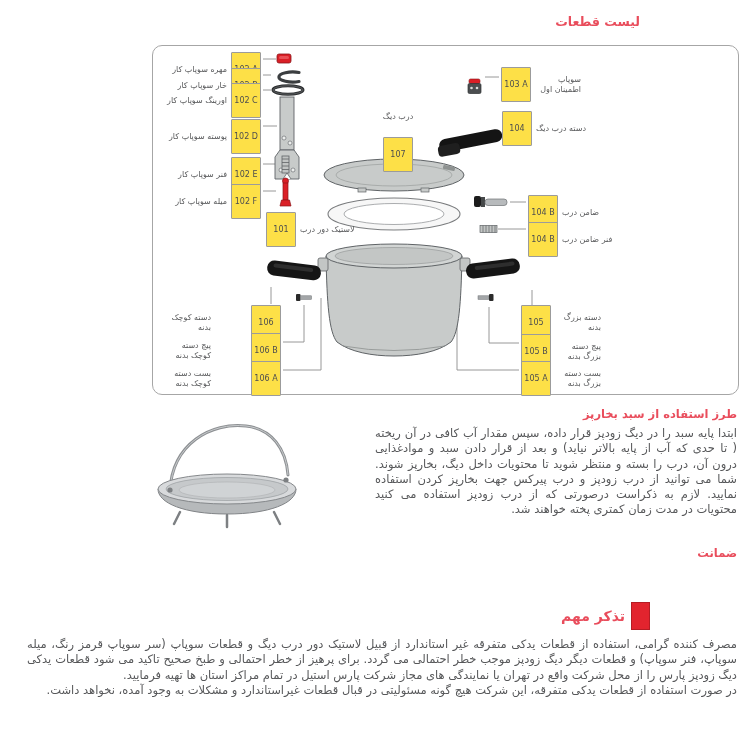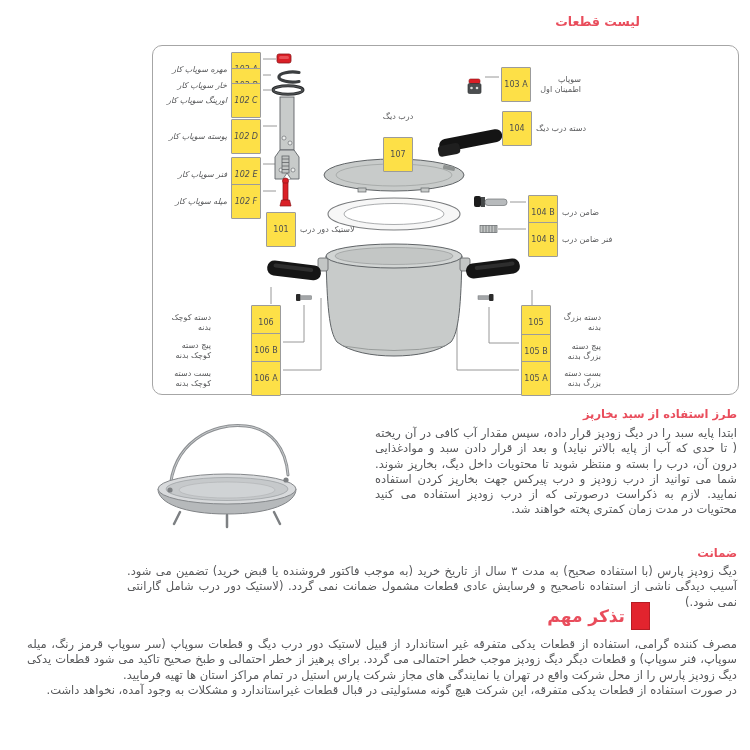--- a/index.html
+++ b/index.html
@@ -16,35 +16,35 @@
         line-height:15.3px;color:#57585a;}
   .para p{margin:0;}
   #steamer-para{top:426px;right:13px;width:362px;}
   #warranty-para{top:564px;right:13px;width:610px;}
   #notice-para{top:637px;right:13px;width:710px;margin-left:25px;}
 
   .notice-head{position:absolute;top:602px;right:100px;display:flex;direction:rtl;
                align-items:center;gap:6px;}
   .notice-square{width:17px;height:26px;background:#e2242e;border:1px solid #b51c24;
                  display:inline-block;}
-  .notice-head .t{color:#e94d5c;font-weight:bold;font-size:17px;direction:rtl;}
+  .notice-head .t{color:#e94d5c;font-weight:bold;font-size:14px;direction:rtl;}
 
   
   .panel{position:absolute;left:152px;top:45px;width:585px;height:348px;
          border:1px solid #a6a6a6;border-radius:10px;background:#fff;}
   .panel svg{position:absolute;left:0;top:0;}
 
   .lbl{position:absolute;display:flex;align-items:center;gap:4px;direction:ltr;
        font-size:8px;color:#57585a;}
   .lbl .num{border:1px solid #9b9b9b;background:#fde047;min-width:26px;height:13px;
             display:flex;align-items:center;justify-content:center;font-size:8px;
             color:#4c4d4f;border-radius:1px;padding:10px 1px;box-sizing:content-box;
             direction:ltr;white-space:nowrap;}
   .lbl .nm{text-align:right;line-height:1.18;direction:rtl;}
-  .l-col{left:0;width:108px;justify-content:flex-end;font-style:italic;}
+  .l-col{left:0;width:108px;justify-content:flex-end;}
   .m-col{left:12px;width:116px;justify-content:space-between;}
   .nm2{width:46px;}
   .col107{left:222px;top:66px;flex-direction:column;align-items:center;gap:16px;width:46px;}
 
   .basket{position:absolute;left:146px;top:417px;}
 </style>
 </head>
 <body>
 
 <div class="page">
@@ -250,21 +250,20 @@
       <ellipse cx="81" cy="72" rx="61" ry="11.5" fill="#c6c9cb" stroke="#9a9da0" stroke-width="0.7"></ellipse>
       <ellipse cx="81" cy="73" rx="48" ry="8" fill="#d0d3d5" stroke="#a8abad" stroke-width="0.5"></ellipse>
       <circle cx="24" cy="73" r="2.6" fill="#7d8083"></circle>
       <circle cx="140" cy="63" r="2.6" fill="#7d8083"></circle>
     </svg>
   </div>
 
   <div id="steamer-para" class="para">ابتدا پایه سبد را در دیگ زودپز قرار داده، سپس مقدار آب کافی در آن ریخته ( تا حدی که آب از پایه بالاتر نیاید) و بعد از قرار دادن سبد و موادغذایی درون آن، درب را بسته و منتظر شوید تا محتویات داخل دیگ، بخارپز شوند. شما می توانید از درب زودپز و درب پیرکس جهت بخارپز کردن استفاده نمایید. لازم به ذکراست درصورتی که از درب زودپز استفاده می کنید محتویات در مدت زمان کمتری پخته خواهند شد.</div>
 
   <div id="warranty-title" class="sec-title">ضمانت</div>
-  <div id="warranty-para" class="para">دیگ زودپز پارس (با استفاده صحیح) به مدت ۳ سال از تاریخ خرید (به موجب فاکتور فروشنده یا قبض خرید) تضمین می شود. آسیب دیدگی ناشی از استفاده ناصحیح و فرسایش عادی قطعات مشمول ضمانت نمی گردد. (لاستیک دور درب شامل گارانتی نمی شود.)</div>
 
   <div class="notice-head">
     <span class="notice-square"></span>
     <span class="t">تذکر مهم</span>
   </div>
   <div id="notice-para" class="para">
     <p>مصرف کننده گرامی، استفاده از قطعات یدکی متفرقه غیر استاندارد از قبیل لاستیک دور درب دیگ و قطعات سوپاپ (سر سوپاپ قرمز رنگ، میله سوپاپ، فنر سوپاپ) و قطعات دیگر دیگ زودپز موجب خطر احتمالی می گردد. برای پرهیز از خطر احتمالی و طبخ صحیح تاکید می شود قطعات یدکی دیگ زودپز پارس را از محل شرکت واقع در تهران یا نمایندگی های مجاز شرکت پارس استیل در تمام مراکز استان ها تهیه فرمایید.</p>
     <p>در صورت استفاده از قطعات یدکی متفرقه، این شرکت هیچ گونه مسئولیتی در قبال قطعات غیراستاندارد و مشکلات به وجود آمده، نخواهد داشت.</p>
   </div>
 

